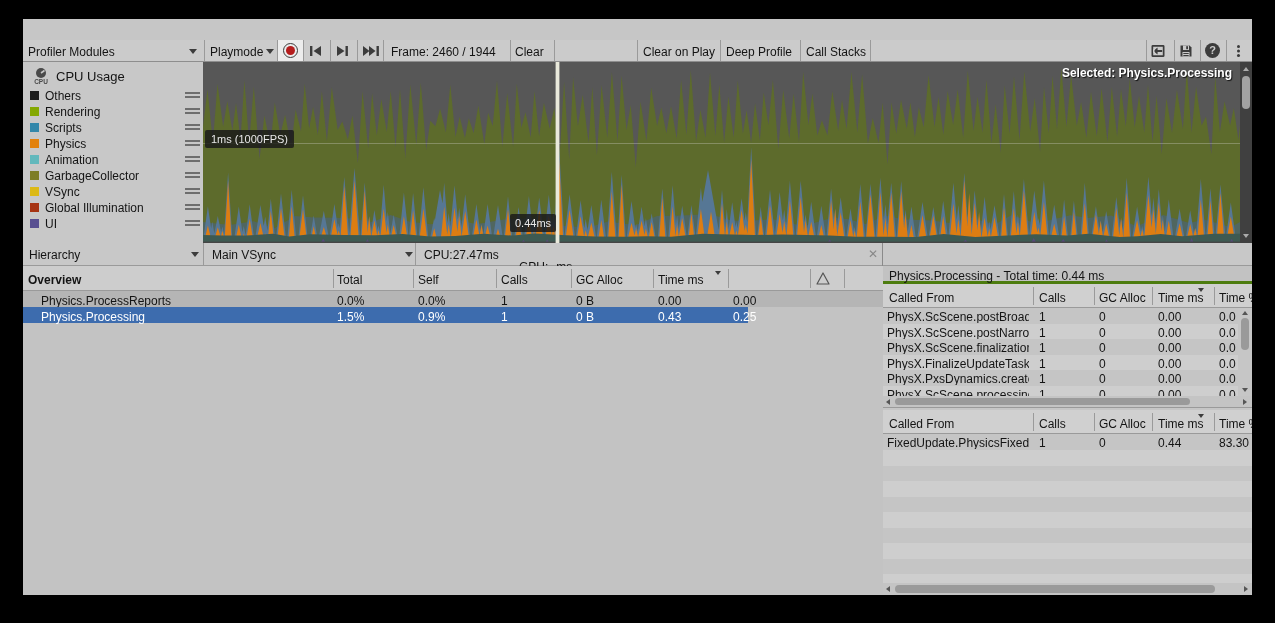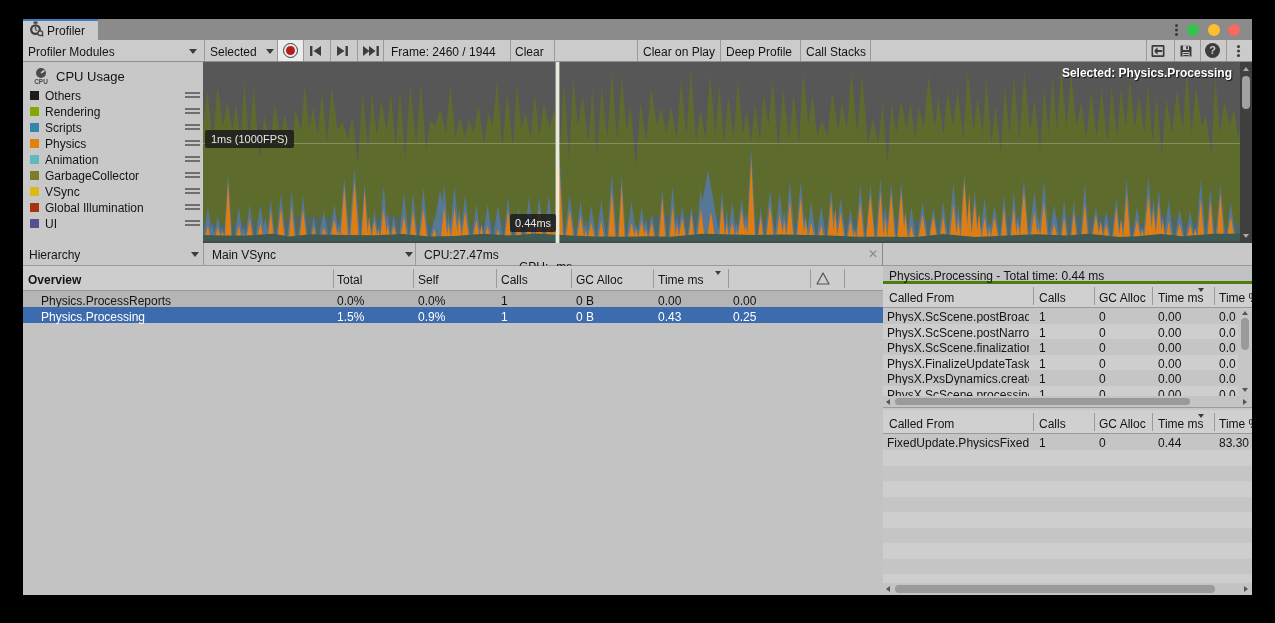--- a/index.html
+++ b/index.html
@@ -5,42 +5,25 @@
   font-family:"Liberation Sans", sans-serif; }
 .abs { position:absolute; }
 .t { position:absolute; font-size:12px; color:#141414; white-space:nowrap; line-height:1; }
 .tw { position:absolute; font-size:12px; color:#fff; white-space:nowrap; line-height:1; }
 .sep { position:absolute; width:1px; background:#9a9a9a; }
 .hsep { position:absolute; height:1px; background:#9a9a9a; }
 .arr { position:absolute; width:0; height:0; border-left:4px solid transparent;
   border-right:4px solid transparent; border-top:5px solid #3c3c3c; }
 </style></head><body>
 <div class="abs" style="left:23px;top:19px;width:1229px;height:576px;background:#c6c6c6;overflow:hidden;">
-<div class="abs" style="left:0;top:0;width:1229px;height:21px;background:#8b8b8b;">
-<div class="abs" style="left:0;top:0;width:75px;height:21px;background:#cbcbcb;border-top:2px solid #3d7dbd;"></div>
-<svg class="abs" style="left:5px;top:2px" width="16" height="17" viewBox="0 0 16 17">
-<rect x="5.5" y="0.5" width="4" height="2.2" rx="0.6" fill="#3e3e3e"></rect>
-<circle cx="7.5" cy="8.6" r="5.4" fill="#3e3e3e"></circle>
-<circle cx="7.5" cy="8.6" r="3.2" fill="#cbcbcb"></circle>
-<line x1="7.5" y1="8.6" x2="7.5" y2="5.9" stroke="#3e3e3e" stroke-width="1.3"></line>
-<line x1="7.5" y1="8.6" x2="9.4" y2="9.9" stroke="#3e3e3e" stroke-width="1.1"></line>
-<circle cx="12.3" cy="12.2" r="2.4" fill="#cbcbcb" stroke="#3e3e3e" stroke-width="1.2"></circle>
-<line x1="13.9" y1="14" x2="15.2" y2="15.3" stroke="#3e3e3e" stroke-width="1.4"></line>
-</svg>
-<div class="t" style="left:24px;top:6px;">Profiler</div>
-<div class="abs" style="left:1152px;top:5px;width:3px;height:3px;border-radius:50%;background:#3a3a3a;box-shadow:0 4.5px 0 #3a3a3a, 0 9px 0 #3a3a3a;"></div>
-<div class="abs" style="left:1164px;top:5px;width:12px;height:12px;border-radius:50%;background:#35c44d;"></div>
-<div class="abs" style="left:1185px;top:5px;width:12px;height:12px;border-radius:50%;background:#fcbf2d;"></div>
-<div class="abs" style="left:1205px;top:5px;width:12px;height:12px;border-radius:50%;background:#f9695d;"></div>
-</div>
 <div class="abs" style="left:0;top:21px;width:1229px;height:22px;background:#cbcbcb;border-bottom:1px solid #8e8e8e;">
 <div class="t" style="left:5px;top:6px;">Profiler Modules</div>
 <div class="arr" style="left:166px;top:9px;"></div>
 <div class="sep" style="left:181px;top:0;height:21px;"></div>
-<div class="t" style="left:187px;top:6px;">Selected</div>
+<div class="t" style="left:187px;top:6px;">Playmode</div>
 <div class="arr" style="left:243px;top:9px;"></div>
 <div class="sep" style="left:254px;top:0;height:21px;"></div>
 <div class="abs" style="left:255px;top:0;width:25px;height:21px;background:#ececec;"></div>
 <div class="abs" style="left:260px;top:3px;width:15px;height:15px;border-radius:50%;border:1.5px solid #3c3c3c;"></div>
 <div class="abs" style="left:263px;top:6px;width:9px;height:9px;border-radius:50%;background:#b51d1d;"></div>
 <div class="sep" style="left:280px;top:0;height:21px;"></div>
 <svg class="abs" style="left:286px;top:5px" width="100" height="12" viewBox="0 0 100 12">
 <g fill="#3c3c3c">
 <rect x="1" y="1" width="2.4" height="10"></rect>
           <path d="M12,1 L12,11 L4.5,6 Z"></path>
@@ -183,21 +166,21 @@
 </div>
 <div class="abs" style="left:0;top:25px;width:860px;height:16px;background:#b5b5b5;">
 <div class="t" style="left:18px;top:4px;">Physics.ProcessReports</div>
 <div class="t" style="left:314px;top:4px;">0.0%</div>
 <div class="t" style="left:395px;top:4px;">0.0%</div>
 <div class="t" style="left:478px;top:4px;">1</div>
 <div class="t" style="left:553px;top:4px;">0 B</div>
 <div class="t" style="left:635px;top:4px;">0.00</div>
 <div class="t" style="left:710px;top:4px;">0.00</div>
 </div>
-<div class="abs" style="left:0;top:41px;width:860px;height:16px;background:#3d6cae;">
+<div class="abs" style="left:0;top:41px;width:725px;height:16px;background:#3d6cae;">
 <div class="tw" style="left:18px;top:4px;">Physics.Processing</div>
 <div class="tw" style="left:314px;top:4px;">1.5%</div>
 <div class="tw" style="left:395px;top:4px;">0.9%</div>
 <div class="tw" style="left:478px;top:4px;">1</div>
 <div class="tw" style="left:553px;top:4px;">0 B</div>
 <div class="tw" style="left:635px;top:4px;">0.43</div>
 <div class="tw" style="left:710px;top:4px;">0.25</div>
 </div>
 </div>
 <div class="abs" style="left:860px;top:247px;width:369px;height:329px;background:#c6c6c6;overflow:hidden;">

